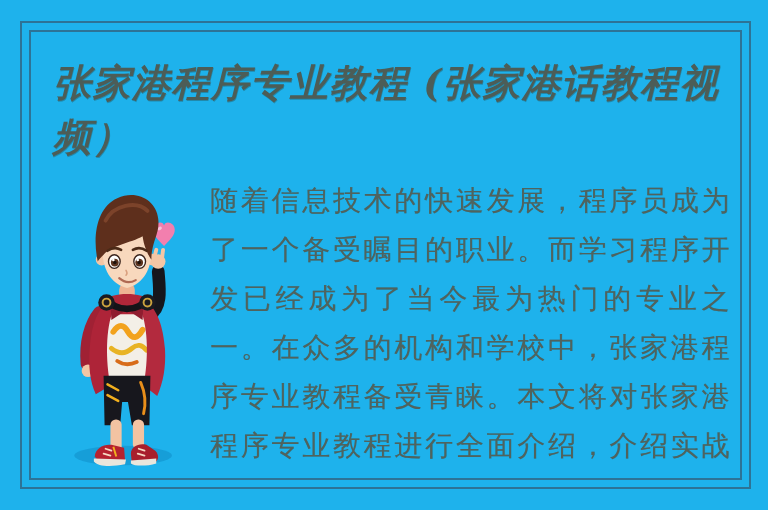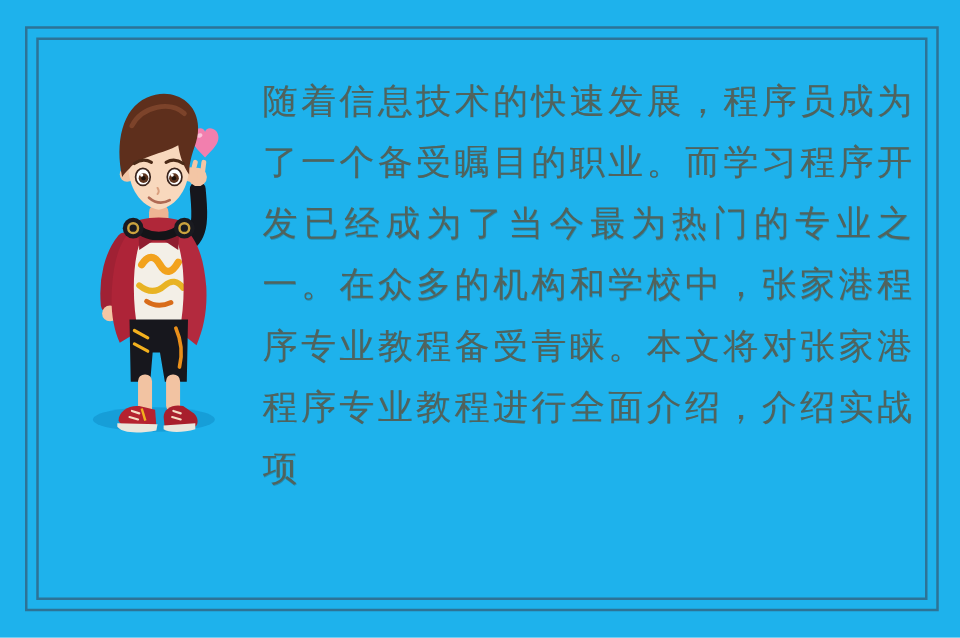--- a/index.html
+++ b/index.html
@@ -69,20 +69,21 @@
   }
 </style>
 </head>
 <body>
 
 <div class="page">
   <div class="frame frame-outer"></div>
   <div class="frame frame-inner"></div>
 
   <div class="content">
+    <h1 class="title">张家港程序专业教程 (张家港话教程视频）</h1>
 
     <div class="body-row">
       <div class="figure">
 
         <svg viewBox="0 0 160 300" width="156" height="300" aria-hidden="true">
 
           <ellipse cx="76" cy="287" rx="50" ry="10" fill="#0d85c0" opacity="0.45"></ellipse>
 
           <path d="M52 140 C42 152 37 172 39 193" stroke="#a02134" stroke-width="13" fill="none" stroke-linecap="round"></path>
           <circle cx="40" cy="200" r="6.5" fill="#f3c6a5"></circle>

